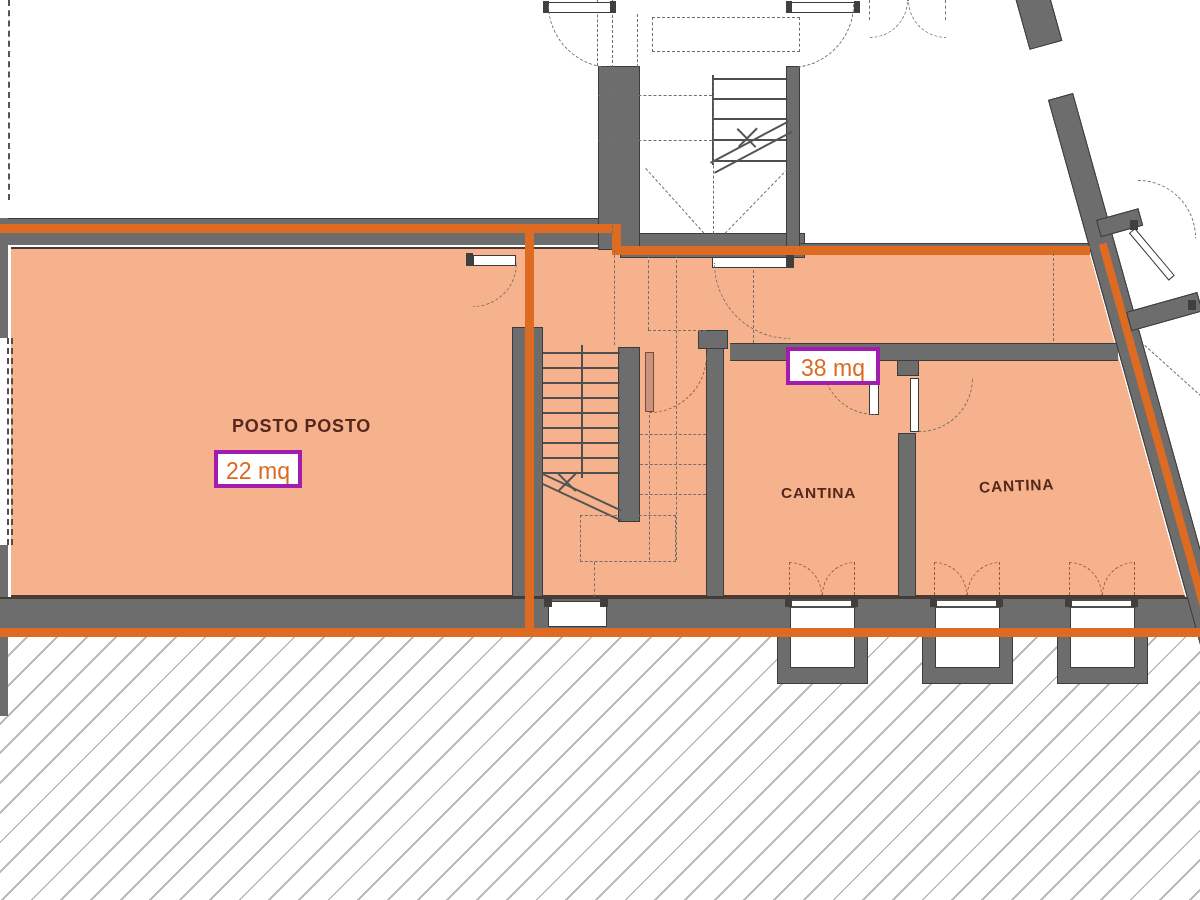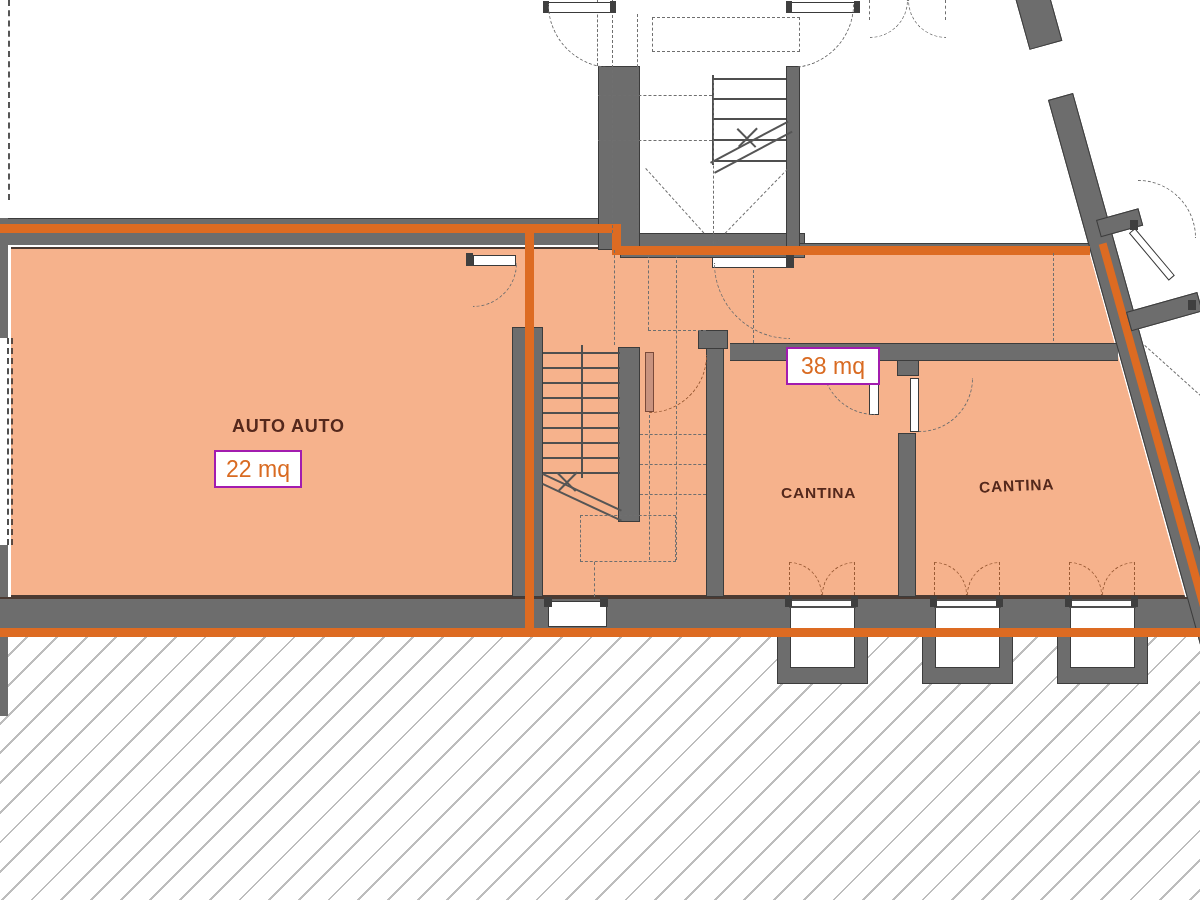--- a/index.html
+++ b/index.html
@@ -19,21 +19,21 @@
   .leaf{position:absolute;background:#fff;border:1.6px solid #3a3a3a;box-sizing:border-box;}
   .hinge{position:absolute;background:#3f3f3f;}
   .qtl,.qtr,.qbl,.qbr{position:absolute;box-sizing:border-box;}
   .qtl{border-top:1.7px dashed #6f6f6f;border-left:1.7px dashed #6f6f6f;border-top-left-radius:100% 100%;}
   .qtr{border-top:1.7px dashed #6f6f6f;border-right:1.7px dashed #6f6f6f;border-top-right-radius:100% 100%;}
   .qbl{border-bottom:1.7px dashed #6f6f6f;border-left:1.7px dashed #6f6f6f;border-bottom-left-radius:100% 100%;}
   .qbr{border-bottom:1.7px dashed #6f6f6f;border-right:1.7px dashed #6f6f6f;border-bottom-right-radius:100% 100%;}
   .brown{border-color:#9a5b35;}
   .hatch{position:absolute;background:
      repeating-linear-gradient(135deg,#ffffff 0 19px,#bdbdbd 19px 21px);}
-  .badge{position:absolute;background:#fff;border:2px solid #a21caf;box-sizing:border-box;
+  .badge{position:absolute;background:#fff;border:4px solid #a21caf;box-sizing:border-box;
          color:#d96b22;font-size:23px;text-align:center;}
   .roomlabel{position:absolute;color:#54281c;font-weight:700;letter-spacing:.8px;}
   .dashbox{position:absolute;border:1.7px dashed #6f6f6f;box-sizing:border-box;}
 </style>
 </head>
 <body>
 
 <div id="canvas">
 
   <div class="hatch" style="left:0;top:636px;width:1200px;height:264px;"></div>
@@ -190,19 +190,19 @@
   <div class="leaf" style="left:1135px;top:228px;width:62px;height:8px;transform:rotate(50deg);transform-origin:0 0;"></div>
   <div class="hinge" style="left:1130px;top:220px;width:8px;height:10px;"></div>
   <div class="qtr" style="left:1138px;top:180px;width:58px;height:58px;"></div>
   <div class="rld" style="left:1145px;top:345px;width:76px;transform:rotate(42deg);"></div>
   <div class="hinge" style="left:1188px;top:300px;width:8px;height:10px;"></div>
 
   <div class="dv" style="left:8px;top:0;height:200px;border-left:2px dashed #555;"></div>
   <div class="dv" style="left:7px;top:338px;height:207px;border-left:2px dashed #4f4f4f;"></div>
   <div class="dv" style="left:11px;top:338px;height:207px;border-left:2px dashed #5d4a40;"></div>
 
-  <div class="roomlabel" style="left:232px;top:416px;font-size:18px;">AUTO AUTO</div>
+  <div class="roomlabel" style="left:232px;top:416px;font-size:18px;">POSTO POSTO</div>
   <div class="badge" style="left:214px;top:450px;width:88px;height:38px;line-height:35px;">22 mq</div>
   <div class="badge" style="left:786px;top:347px;width:94px;height:38px;line-height:35px;">38 mq</div>
   <div class="roomlabel" style="left:781px;top:484px;font-size:15.5px;">CANTINA</div>
   <div class="roomlabel" style="left:979px;top:477px;font-size:15.5px;transform:rotate(-2.5deg);">CANTINA</div>
 
 </div>
 
 </body></html>

